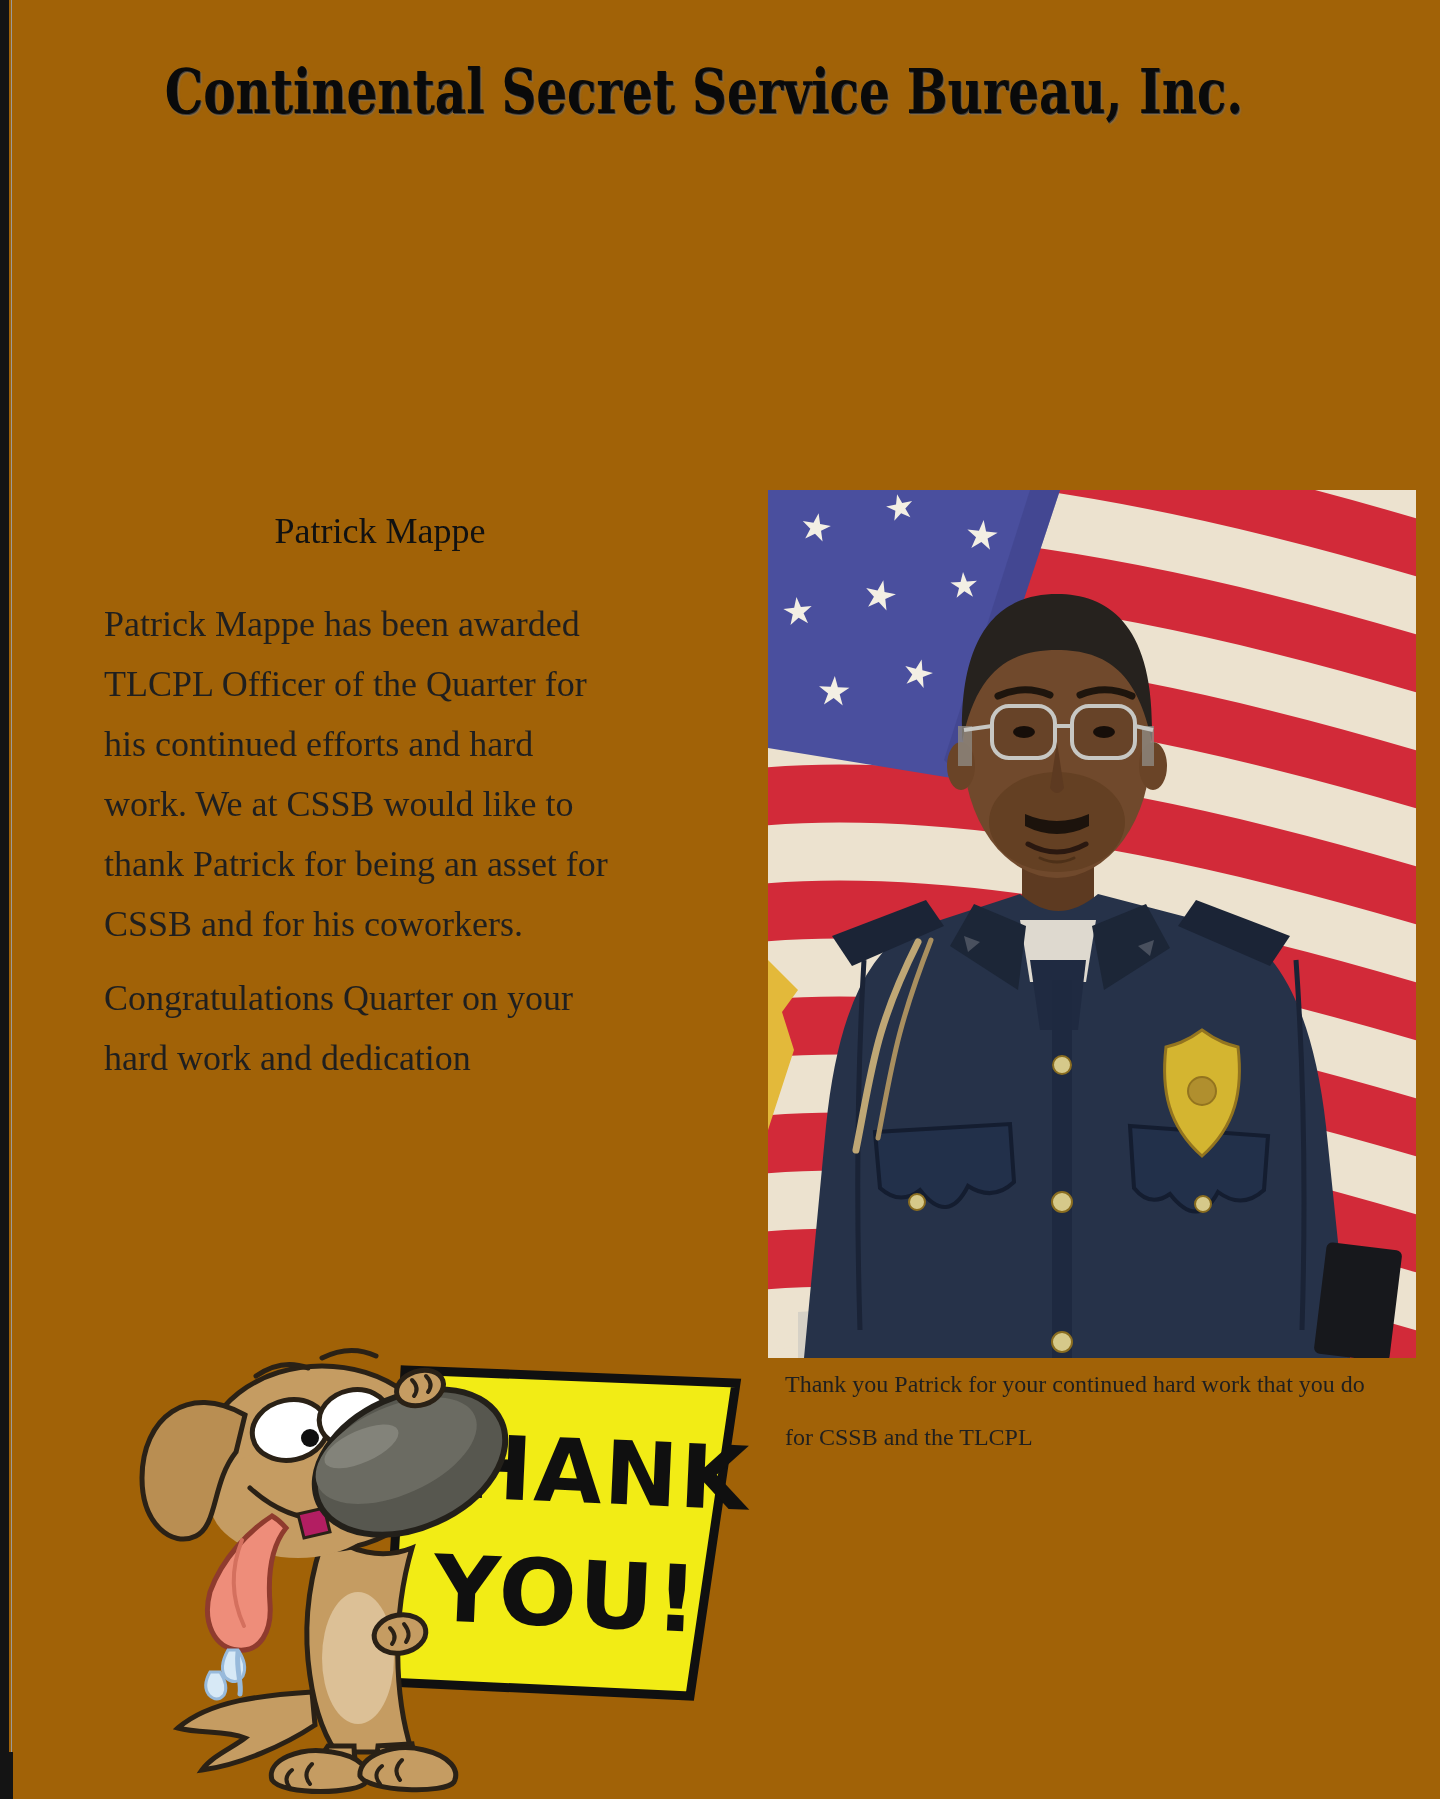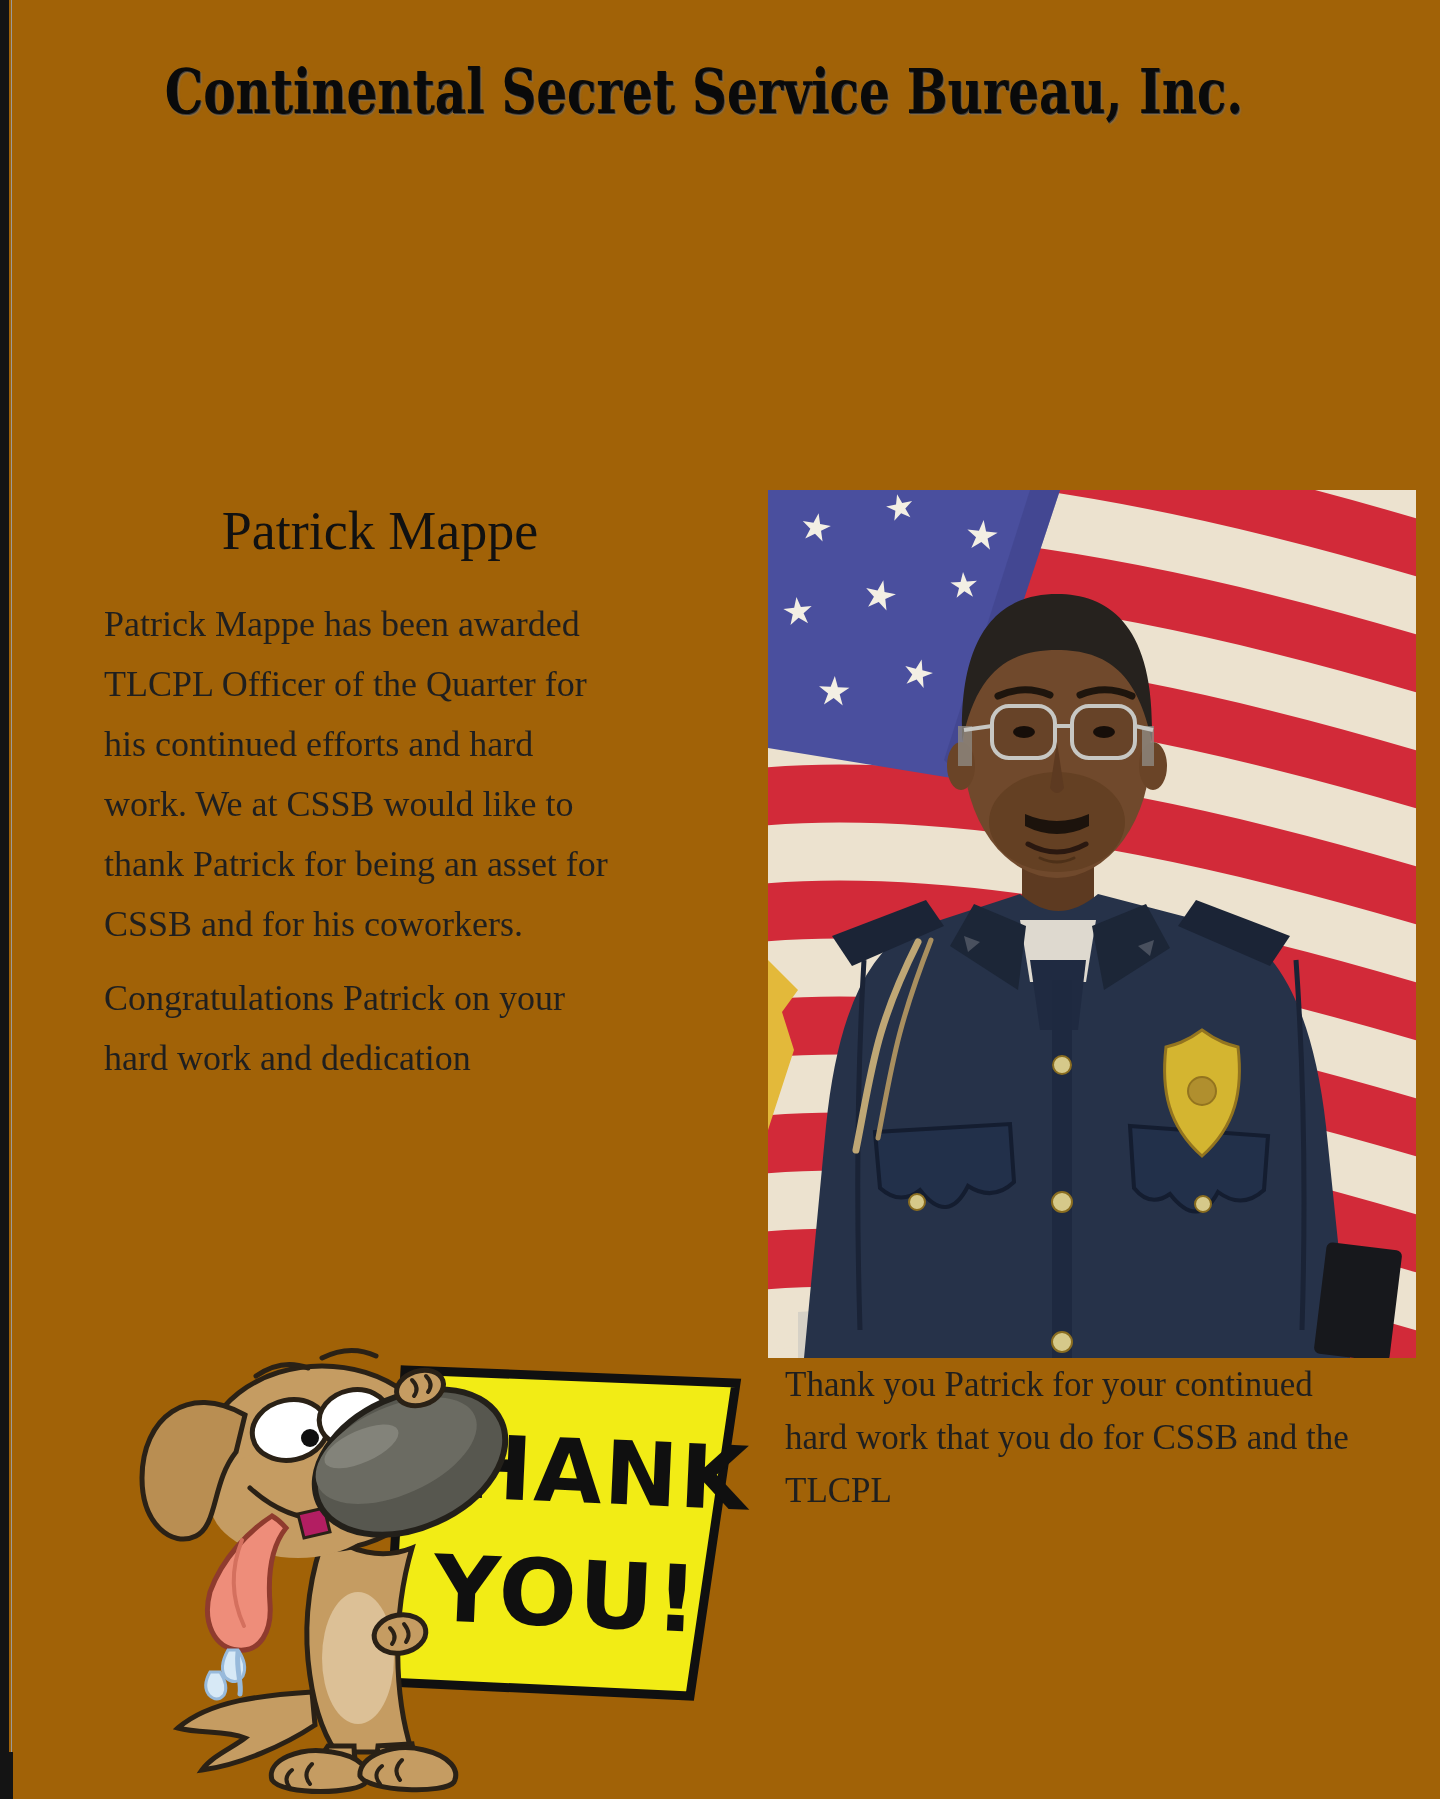--- a/index.html
+++ b/index.html
@@ -19,34 +19,34 @@
   }
   .subtitle-wrap{position:absolute;left:0;top:176px;width:1408px;text-align:center;}
   .doc-subtitle{
     font-family:"DejaVu Serif", serif;font-weight:bold;font-size:54px;line-height:1.15;
     color:#0a0a0a;white-space:nowrap;transform:scaleX(0.82);transform-origin:50% 50%;
     text-shadow:1px 1px 0 #3c3c3c, 2px 2px 2px rgba(120,120,120,.55);
   }
 
   .honoree-name{
     position:absolute;left:120px;top:498px;width:520px;text-align:center;
-    font-size:54px;line-height:66px;color:#111;
+    font-size:36px;line-height:66px;color:#111;
   }
   .left-col{
     position:absolute;left:104px;top:594px;width:520px;
     font-size:36px;line-height:60px;color:#1f1f1f;
   }
   .left-col p{margin:0 0 14px 0;}
 
   .photo-box{position:absolute;left:768px;top:490px;width:648px;height:868px;overflow:hidden;}
   .photo-box svg{display:block;}
 
   .photo-caption{
     position:absolute;left:785px;top:1358px;width:585px;
-    font-size:35px;line-height:53px;color:#1f1f1f;
+    font-size:24px;line-height:53px;color:#1f1f1f;
   }
 
   .dog-box{position:absolute;left:60px;top:1180px;width:700px;height:619px;}
   .sign-text{
     font-family:"DejaVu Sans", sans-serif;font-weight:bold;fill:#101010;
     letter-spacing:2px;
   }
 </style>
 </head>
 <body>
@@ -58,21 +58,21 @@
   <div class="edge-corner"></div>
 
   <div class="title-wrap">
     <div class="doc-title">Continental Secret Service Bureau, Inc.</div>
   </div>
 
   <div class="honoree-name">Patrick Mappe</div>
 
   <div class="left-col">
     <p>Patrick Mappe has been awarded TLCPL Officer of the Quarter for his continued efforts and hard work. We at CSSB would like to thank Patrick for being an asset for CSSB and for his coworkers.</p>
-    <p>Congratulations Patrick on your hard work and dedication</p>
+    <p>Congratulations Quarter on your hard work and dedication</p>
   </div>
 
   <div class="photo-box">
     <svg width="648" height="868" viewBox="0 0 648 868">
       <defs>
         <path id="st" d="M0,-1 L0.2245,-0.309 0.951,-0.309 0.363,0.118 0.588,0.809 0,0.382 -0.588,0.809 -0.363,0.118 -0.951,-0.309 -0.2245,-0.309 Z"></path>
         <clipPath id="photoclip">
             <rect x="0" y="0" width="648" height="868"></rect>
           </clipPath>
       </defs>

